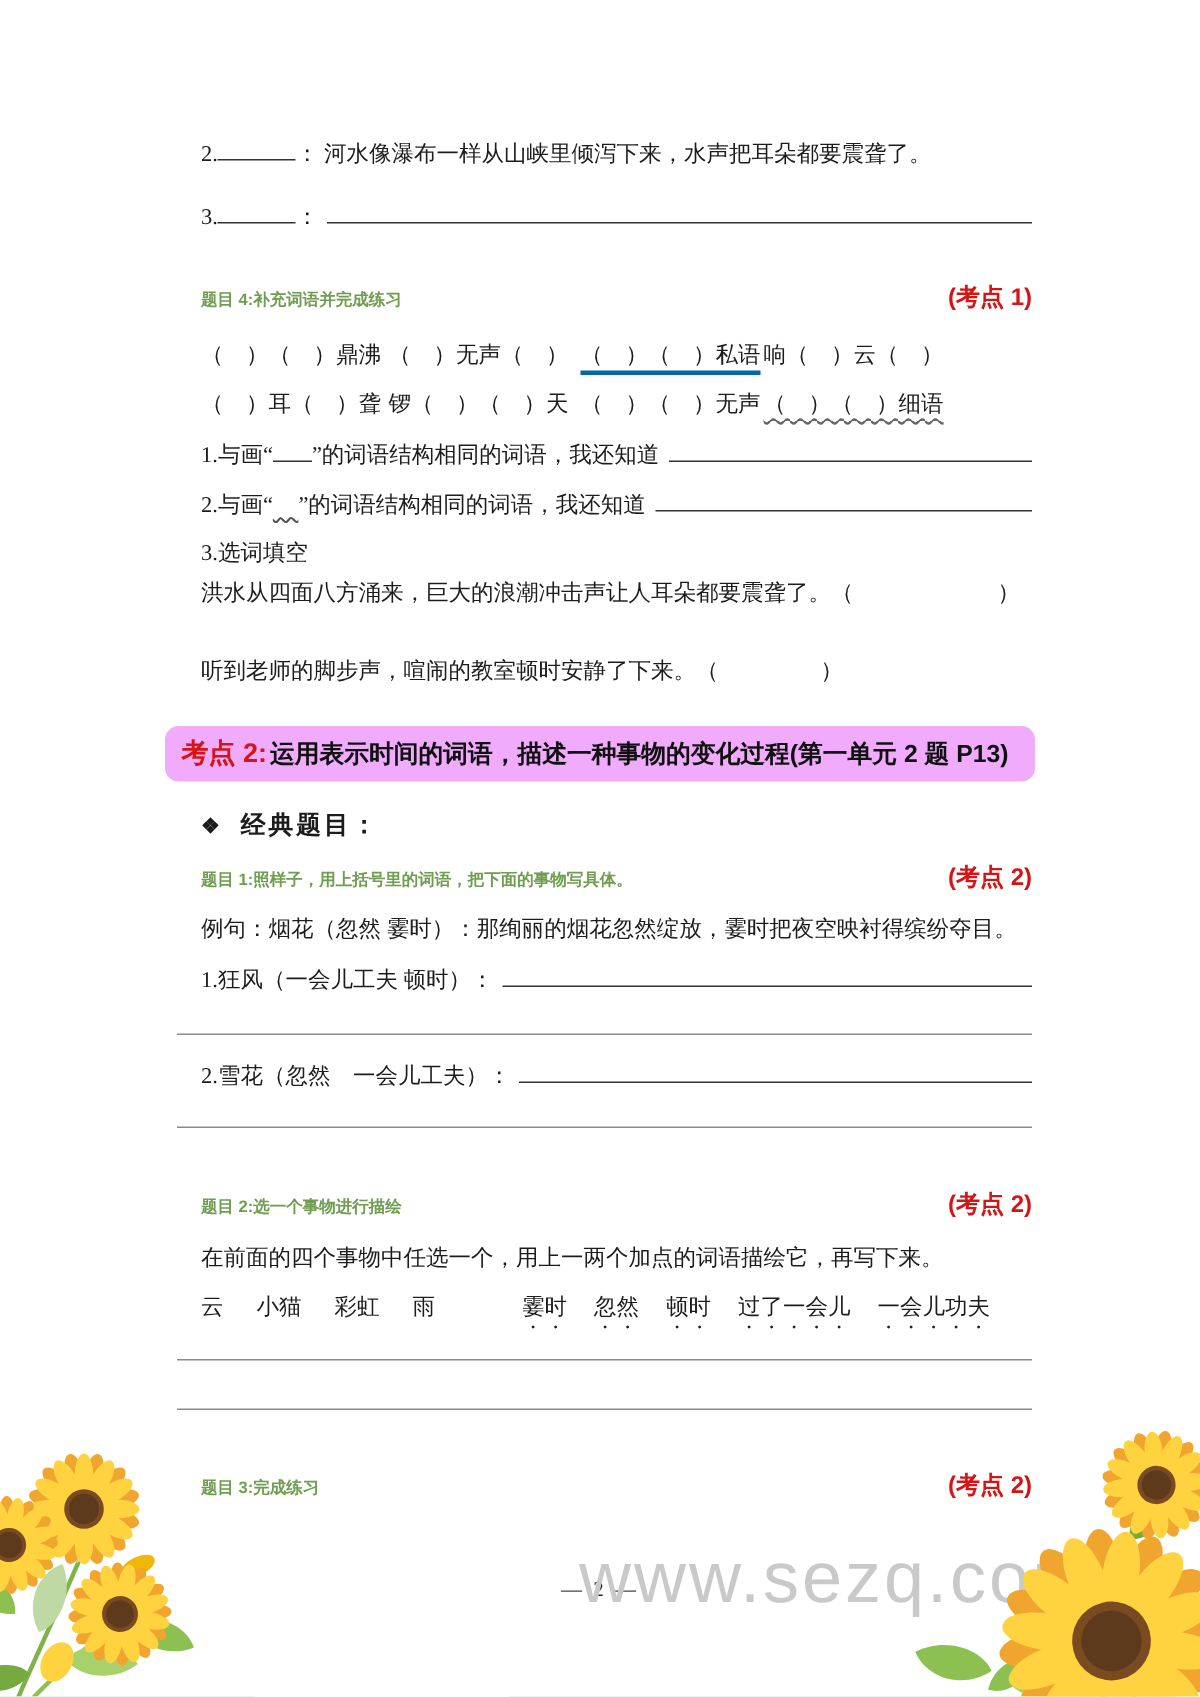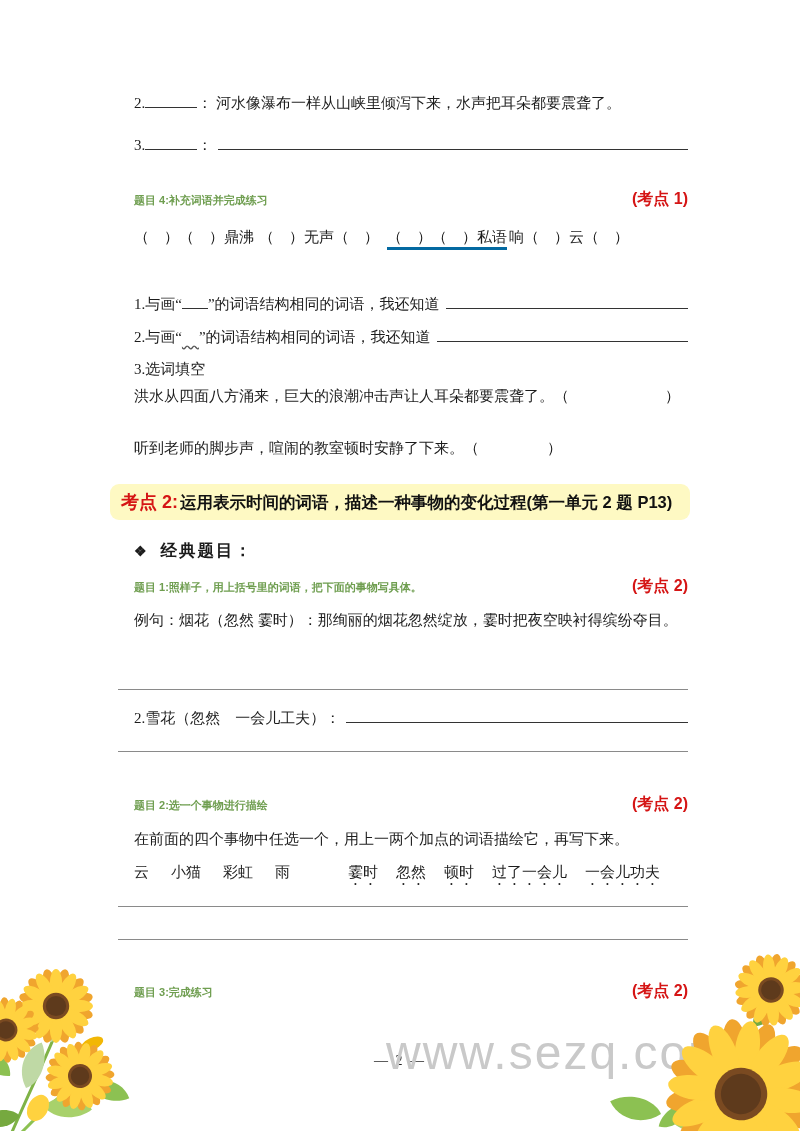--- a/index.html
+++ b/index.html
@@ -33,21 +33,21 @@
 
   .fillgrid { display:grid; grid-template-columns:125px 128px 122px auto; }
   .u-straight { border-bottom:3px solid #0369a1; padding-bottom:2px; }
   .u-wavy { text-decoration:underline; text-decoration-style:wavy; text-decoration-color:#666; text-underline-offset:4px; }
 
   .paren-spacer-wide { display:inline-block; width:96px; }
   .paren-spacer { display:inline-block; width:68px; }
 
   .keypoint-box {
     position:absolute; left:110px; right:110px; top:484px;
-    background:#fef9c3; border-radius:9px; padding:7px 11px;
+    background:#f0abfc; border-radius:9px; padding:7px 11px;
     font-family:"Liberation Sans", sans-serif; font-weight:700; font-size:16.5px;
     color:#111; white-space:nowrap;
   }
   .keypoint-label { color:#d51515; font-size:18px; margin-right:2px; }
 
   .classic-row { font-family:"Liberation Sans", sans-serif; font-weight:700; font-size:16.5px; letter-spacing:2px; }
   .diamond-bullet { font-size:14px; margin-right:14px; letter-spacing:0; }
 
   .wordlist { display:flex; align-items:baseline; }
   .wordlist .w { margin-right:22px; }
@@ -90,20 +90,26 @@
     <span class="topic-title">题目 4:补充词语并完成练习</span>
     <span class="kp-tag">(考点 1)</span>
   </div>
 
   <div class="row fillgrid" style="top:226px;">
     <span>（　）（　）鼎沸</span>
     <span>（　）无声（　）</span>
     <span><span class="u-straight">（　）（　）私语</span></span>
     <span>响（　）云（　）</span>
   </div>
+  <div class="row fillgrid" style="top:259px;">
+    <span>（　）耳（　）聋</span>
+    <span>锣（　）（　）天</span>
+    <span>（　）（　）无声</span>
+    <span><span class="u-wavy">（　）（　）细语</span></span>
+  </div>
 
   <div class="row ansline" style="top:293px;">
     <span style="white-space:nowrap;"><span>1.与画“</span><span class="qblank straight-q"></span><span>”的词语结构相同的词语，我还知道</span></span>
     <span class="grow-line"></span>
   </div>
 
   <div class="row ansline" style="top:326px;">
     <span style="white-space:nowrap;"><span>2.与画“</span><span class="qblank wavy-q">&nbsp;&nbsp;&nbsp;&nbsp;</span><span>”的词语结构相同的词语，我还知道</span></span>
     <span class="grow-line"></span>
   </div>
@@ -129,20 +135,24 @@
 
   <div class="row flexrow" style="top:575px;">
     <span class="topic-title">题目 1:照样子，用上括号里的词语，把下面的事物写具体。</span>
     <span class="kp-tag">(考点 2)</span>
   </div>
 
   <div class="row" style="top:609px;">
     <span>例句：烟花（忽然 霎时）：那绚丽的烟花忽然绽放，霎时把夜空映衬得缤纷夺目。</span>
   </div>
 
+  <div class="row ansline" style="top:643px;">
+    <span style="white-space:nowrap;">1.狂风（一会儿工夫 顿时）：</span>
+    <span class="grow-line"></span>
+  </div>
   <div class="full-line" style="top:689px;"></div>
 
   <div class="row ansline" style="top:707px;">
     <span style="white-space:nowrap;">2.雪花（忽然　一会儿工夫）：</span>
     <span class="grow-line"></span>
   </div>
   <div class="full-line" style="top:751px;"></div>
 
   <div class="row flexrow" style="top:793px;">
     <span class="topic-title">题目 2:选一个事物进行描绘</span>

